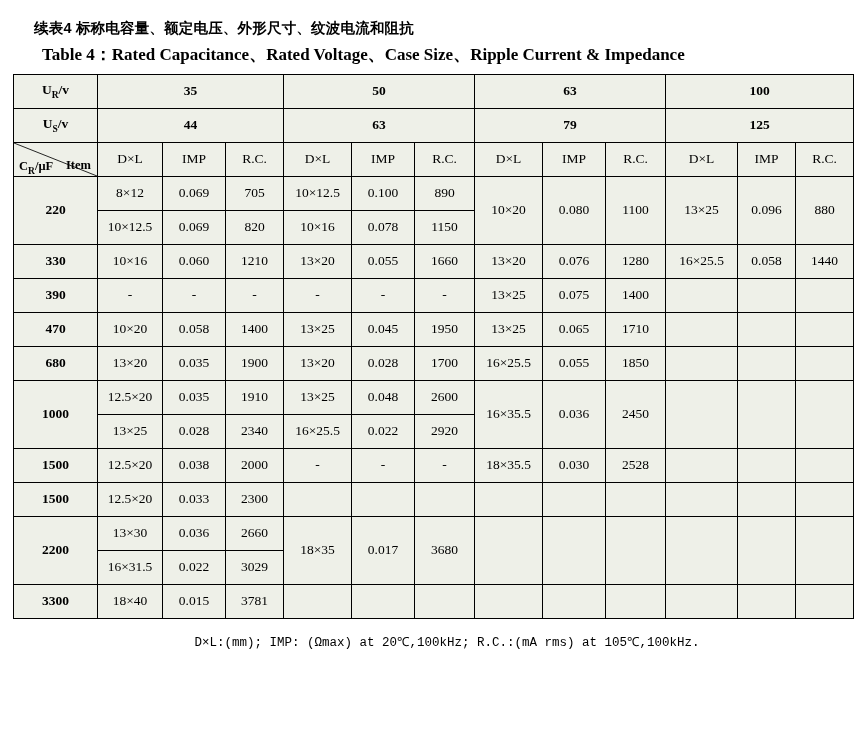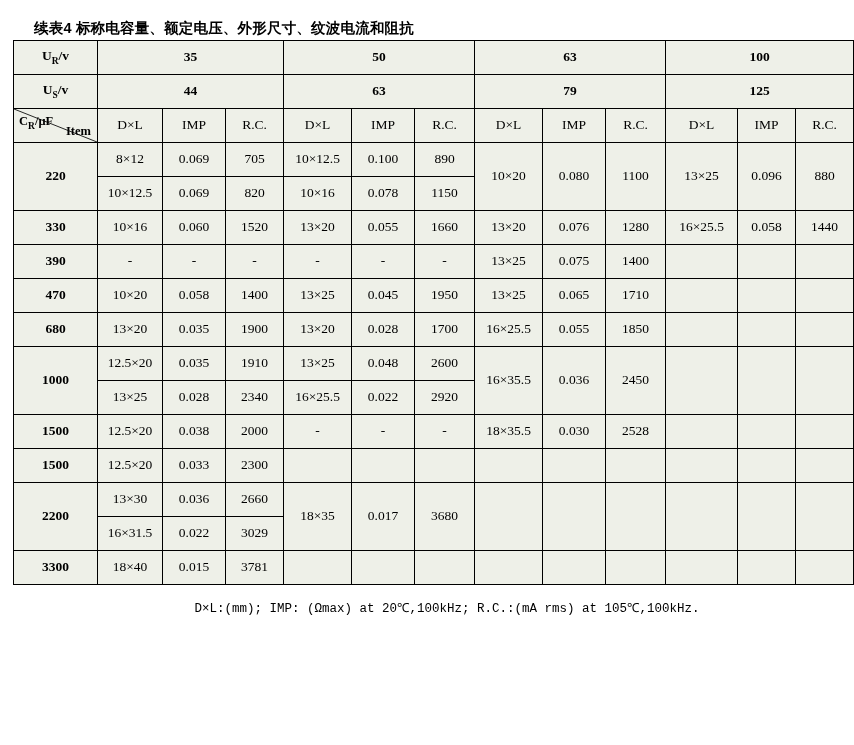--- a/index.html
+++ b/index.html
@@ -82,21 +82,21 @@
   .corner .item {
     position: absolute;
     right: 6px;
     top: 15px;
     font-weight: bold;
     font-size: 12.5px;
   }
   .corner .cr {
     position: absolute;
     left: 5px;
-    bottom: 11px;
+    bottom: 0;
     font-weight: bold;
     font-size: 12.5px;
   }
   .corner .diag {
     position: absolute;
     left: 0; top: 0;
     width: 100%; height: 100%;
   }
   sub { font-size: 9.5px; }
   .empty { background: #eef0e8; }
@@ -107,20 +107,21 @@
     margin-top: 14px;
     margin-left: 40px;
   }
 </style>
 </head>
 <body>
 
 <div class="page">
 
   <div class="title-cn">续表4 标称电容量、额定电压、外形尺寸、纹波电流和阻抗</div>
+  <div class="title-en">Table 4：Rated Capacitance、Rated Voltage、Case Size、Ripple Current &amp; Impedance</div>
 
   <table class="maintable">
     <colgroup>
       <col style="width:84px">
       <col style="width:65px">
         <col style="width:63px">
         <col style="width:58px">
       <col style="width:68px">
         <col style="width:63px">
         <col style="width:60px">
@@ -187,21 +188,21 @@
           <td class="">0.069</td>
           <td class="">820</td>
           <td class="">10×16</td>
           <td class="">0.078</td>
           <td class="">1150</td>
         </tr>
         <tr>
           <td class="cap">330</td>
           <td class="">10×16</td>
           <td class="">0.060</td>
-          <td class="">1520</td>
+          <td class="">1210</td>
           <td class="">13×20</td>
           <td class="">0.055</td>
           <td class="">1660</td>
           <td class="">13×20</td>
           <td class="">0.076</td>
           <td class="">1280</td>
           <td class="">16×25.5</td>
           <td class="">0.058</td>
           <td class="">1440</td>
         </tr>

